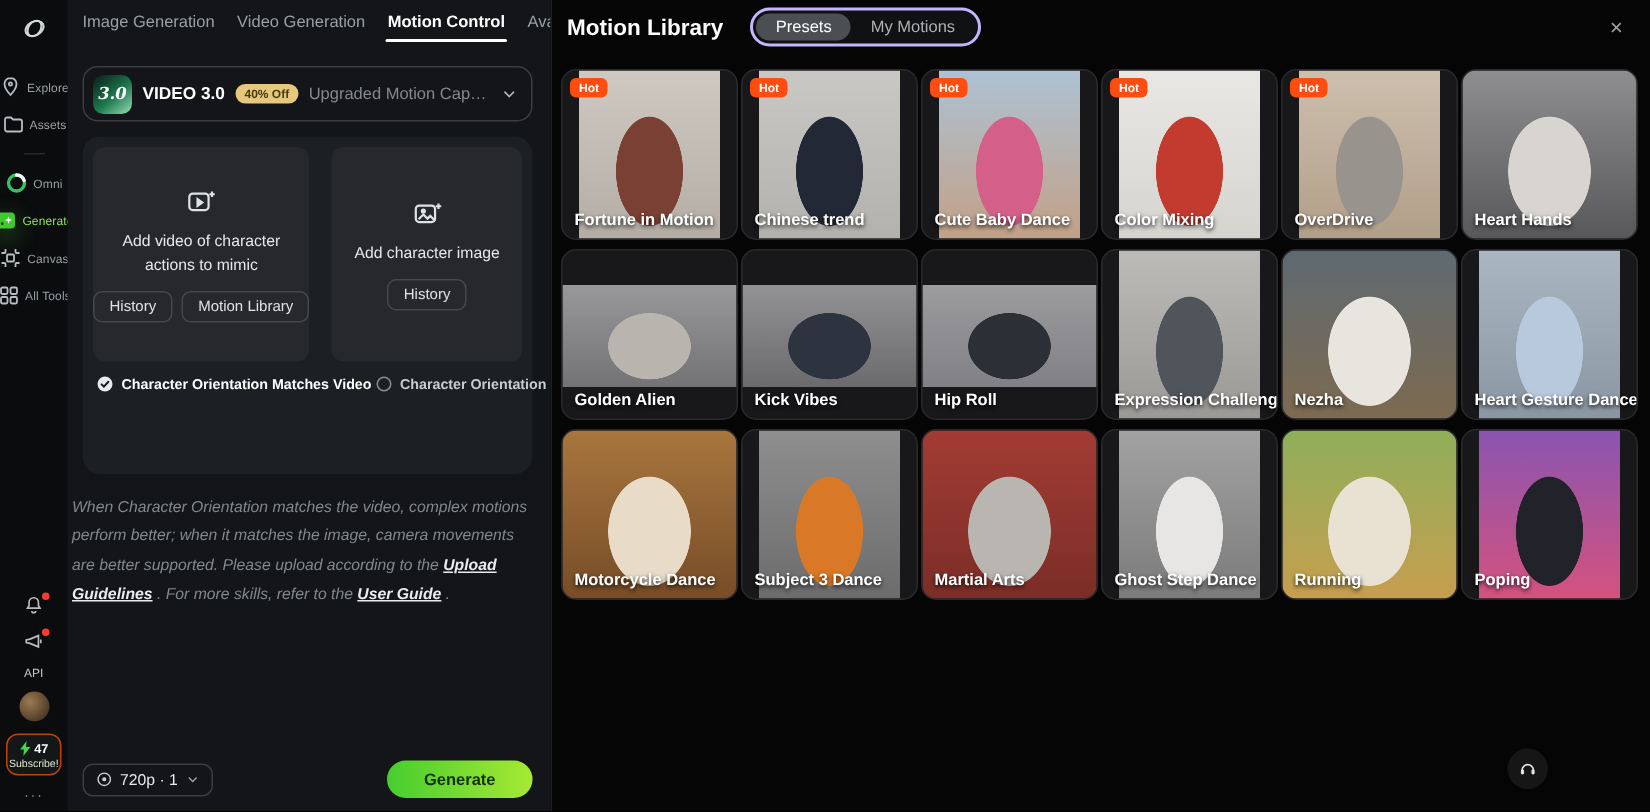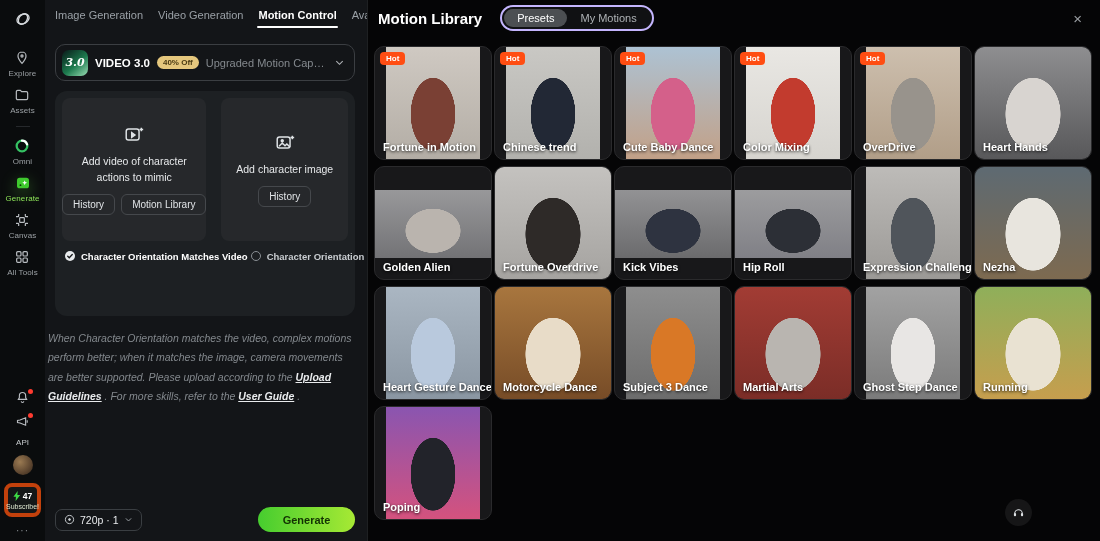--- a/index.html
+++ b/index.html
@@ -7,32 +7,32 @@
   .screen {
     position:relative; width:1100px; height:541px; overflow:hidden;
     background:#060607; font-family:"Liberation Sans", sans-serif;
     color:#e8eaec; -webkit-font-smoothing:antialiased;
   }
   
   .rail { position:absolute; left:0; top:0; width:45px; height:541px; background:#0a0c0d;
           display:flex; flex-direction:column; align-items:center; }
   .logo { margin-top:8px; }
   .rail-menu { margin-top:20px; display:flex; flex-direction:column; align-items:center; gap:9px; }
-  .rail-item { display:flex; flex-direction:column; align-items:center; gap:3px; cursor:pointer; }
+  .rail-item { display:flex; flex-direction:row; align-items:center; gap:3px; cursor:pointer; }
   .rail-item .rlabel { font-size:8px; color:#9ba0a4; letter-spacing:.1px; }
   .rail-item.active .rlabel { color:#8fe65a; }
   .rail-item.active .gen-icon { filter:drop-shadow(0 5px 8px rgba(110,230,70,.45)); }
   .rail-div { width:14px; height:1px; background:#26292c; margin:2px 0; }
   .rail-bottom { margin-top:auto; display:flex; flex-direction:column; align-items:center; gap:8px; padding-bottom:5px; }
   .icon-wrap { position:relative; width:16px; height:16px; }
   .red-dot { position:absolute; top:-1px; right:-2px; width:5px; height:5px; background:#ff3b30; border-radius:50%; }
   .api-text { font-size:8px; color:#c6cacd; }
   .avatar { width:20px; height:20px; border-radius:50%;
             background:radial-gradient(circle at 35% 35%, #9a7a52, #5d4630 60%, #2e2318); }
-  .subscribe-card { width:37px; border:4px solid #c2410c; border-radius:8px; background:#141718;
+  .subscribe-card { width:37px; border:1px solid #c2410c; border-radius:8px; background:#141718;
                     padding:4px 2px 3px; display:flex; flex-direction:column; align-items:center; gap:2px; cursor:pointer; }
   .sub-top { display:flex; align-items:center; gap:2px; font-size:8.5px; font-weight:bold; color:#fff; }
   .sub-label { font-size:7px; color:#dbe4cd; }
   .more-dots { font-size:10px; color:#8a8f93; letter-spacing:1px; cursor:pointer; }
   
   .left-panel { position:absolute; left:45px; top:0; width:322px; height:541px; background:#131518; }
   .navbar { display:flex; align-items:center; gap:15px; padding-left:10px; height:30px; }
   .tab { position:relative; display:flex; align-items:center; height:30px; font-size:11px; color:#9aa0a6; cursor:pointer; white-space:nowrap; }
   .tab.active { color:#ffffff; font-weight:bold; }
   .tab.active::after { content:""; position:absolute; left:-1px; right:-1px; bottom:2px; height:2px; background:#fff; border-radius:2px; }
@@ -308,25 +308,20 @@
         <div class="thumb fill" style="background: radial-gradient(38% 52% at 50% 60%, rgb(216, 212, 208) 0%, rgb(216, 212, 208) 62%, rgba(0, 0, 0, 0) 63%), linear-gradient(rgb(142, 142, 144) 0%, rgb(88, 88, 90) 100%);"></div>
 
         <span class="card-label">Heart Hands</span>
       </div>
       <div class="card">
         <div class="thumb landscape" style="background: radial-gradient(38% 52% at 50% 60%, rgb(186, 180, 174) 0%, rgb(186, 180, 174) 62%, rgba(0, 0, 0, 0) 63%), linear-gradient(rgb(152, 152, 154) 0%, rgb(115, 115, 118) 100%);"></div>
 
         <span class="card-label">Golden Alien</span>
       </div>
       <div class="card">
-        <div class="thumb fill" style="background: radial-gradient(38% 52% at 50% 60%, rgb(46, 42, 40) 0%, rgb(46, 42, 40) 62%, rgba(0, 0, 0, 0) 63%), linear-gradient(rgb(196, 194, 191) 0%, rgb(165, 163, 160) 100%);"></div>
-
-        <span class="card-label">Fortune Overdrive</span>
-      </div>
-      <div class="card">
         <div class="thumb landscape" style="background: radial-gradient(38% 52% at 50% 60%, rgb(46, 51, 64) 0%, rgb(46, 51, 64) 62%, rgba(0, 0, 0, 0) 63%), linear-gradient(rgb(146, 146, 148) 0%, rgb(107, 107, 109) 100%);"></div>
 
         <span class="card-label">Kick Vibes</span>
       </div>
       <div class="card">
         <div class="thumb landscape" style="background: radial-gradient(38% 52% at 50% 60%, rgb(44, 47, 54) 0%, rgb(44, 47, 54) 62%, rgba(0, 0, 0, 0) 63%), linear-gradient(rgb(156, 156, 158) 0%, rgb(128, 128, 134) 100%);"></div>
 
         <span class="card-label">Hip Roll</span>
       </div>
       <div class="card">

